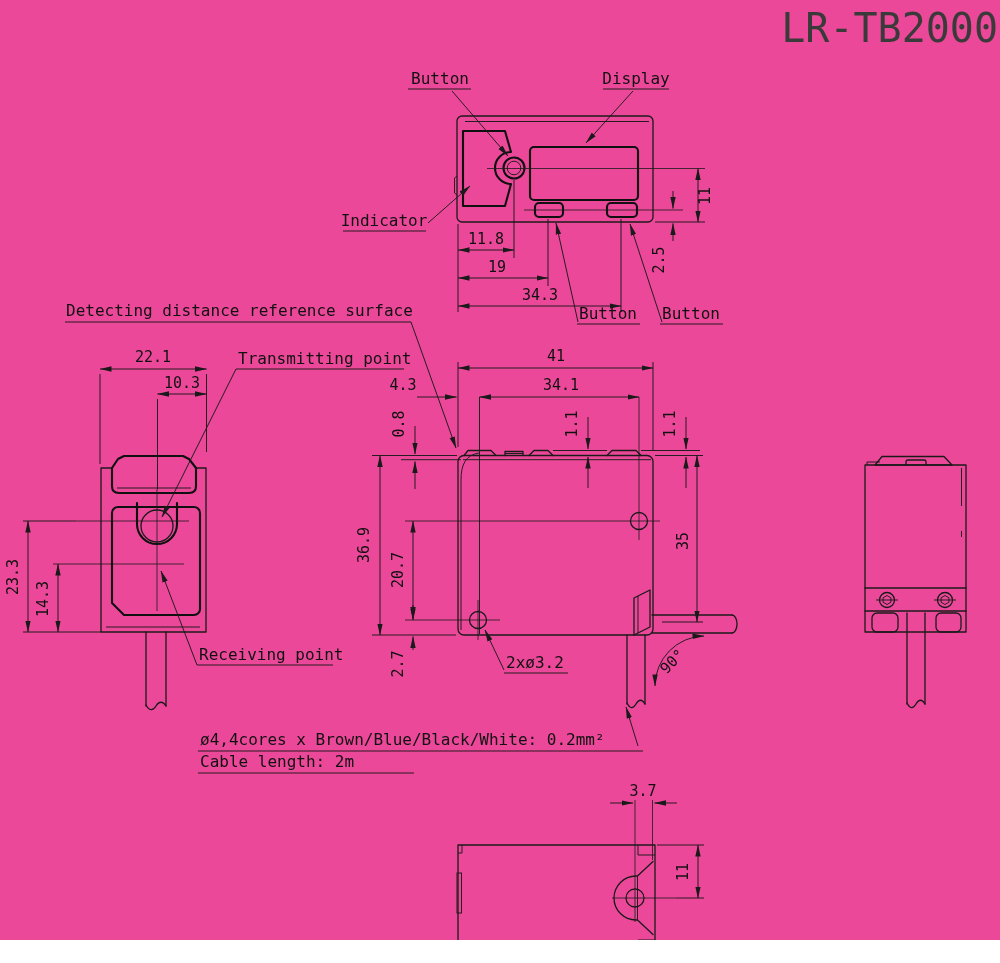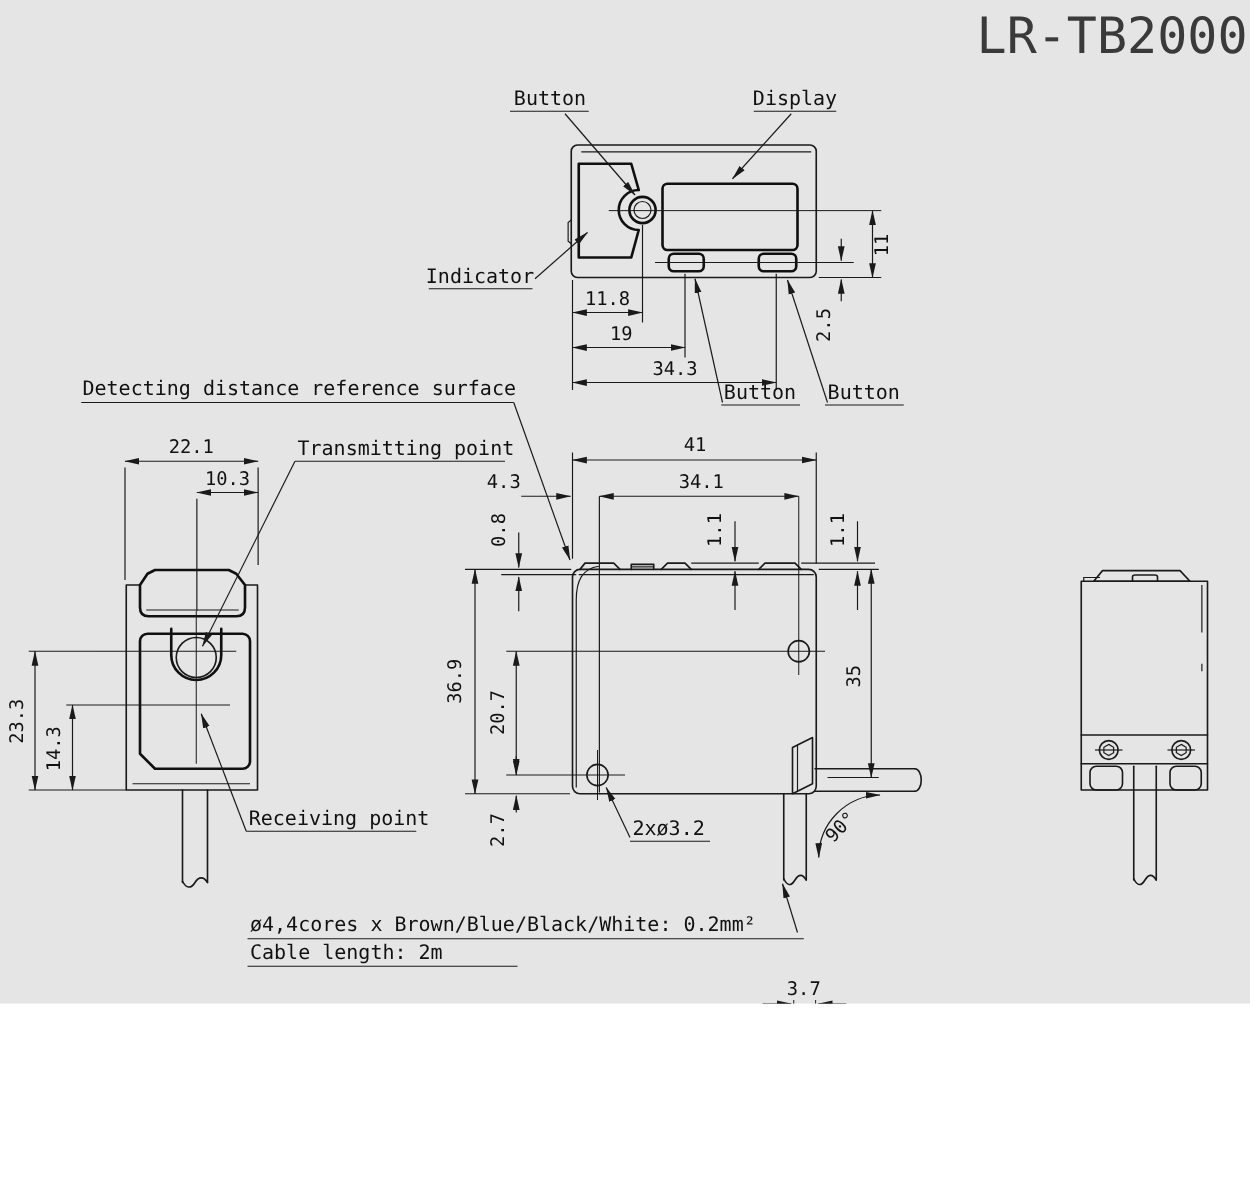--- a/index.html
+++ b/index.html
@@ -1,16 +1,16 @@
 <!DOCTYPE html>
 <html><head>
 <meta charset="utf-8">
 <style>
   html,body{margin:0;padding:0;background:#ffffff;}
-  .stage{position:relative;width:1000px;height:803px;background:#e5e5e5;overflow:hidden;}
+  .stage{position:relative;width:1000px;height:940px;background:#ec4899;overflow:hidden;}
   svg{display:block;}
   text{font-family:"DejaVu Sans Mono","Liberation Mono",monospace;fill:#111;}
   .dim{font-size:15px;}
   .lbl{font-size:16px;}
   .ttl{font-size:40px;fill:#3a3a3a;}
   .ol{fill:none;stroke:#1a1a1a;stroke-width:1.3;stroke-linejoin:round;stroke-linecap:round;}
   .ob{fill:none;stroke:#101010;stroke-width:2.1;stroke-linejoin:round;stroke-linecap:round;}
   .tl{fill:none;stroke:#1a1a1a;stroke-width:0.95;}
   .cl{fill:none;stroke:#1a1a1a;stroke-width:0.8;}
   .dl{fill:none;stroke:#1a1a1a;stroke-width:0.95;}

